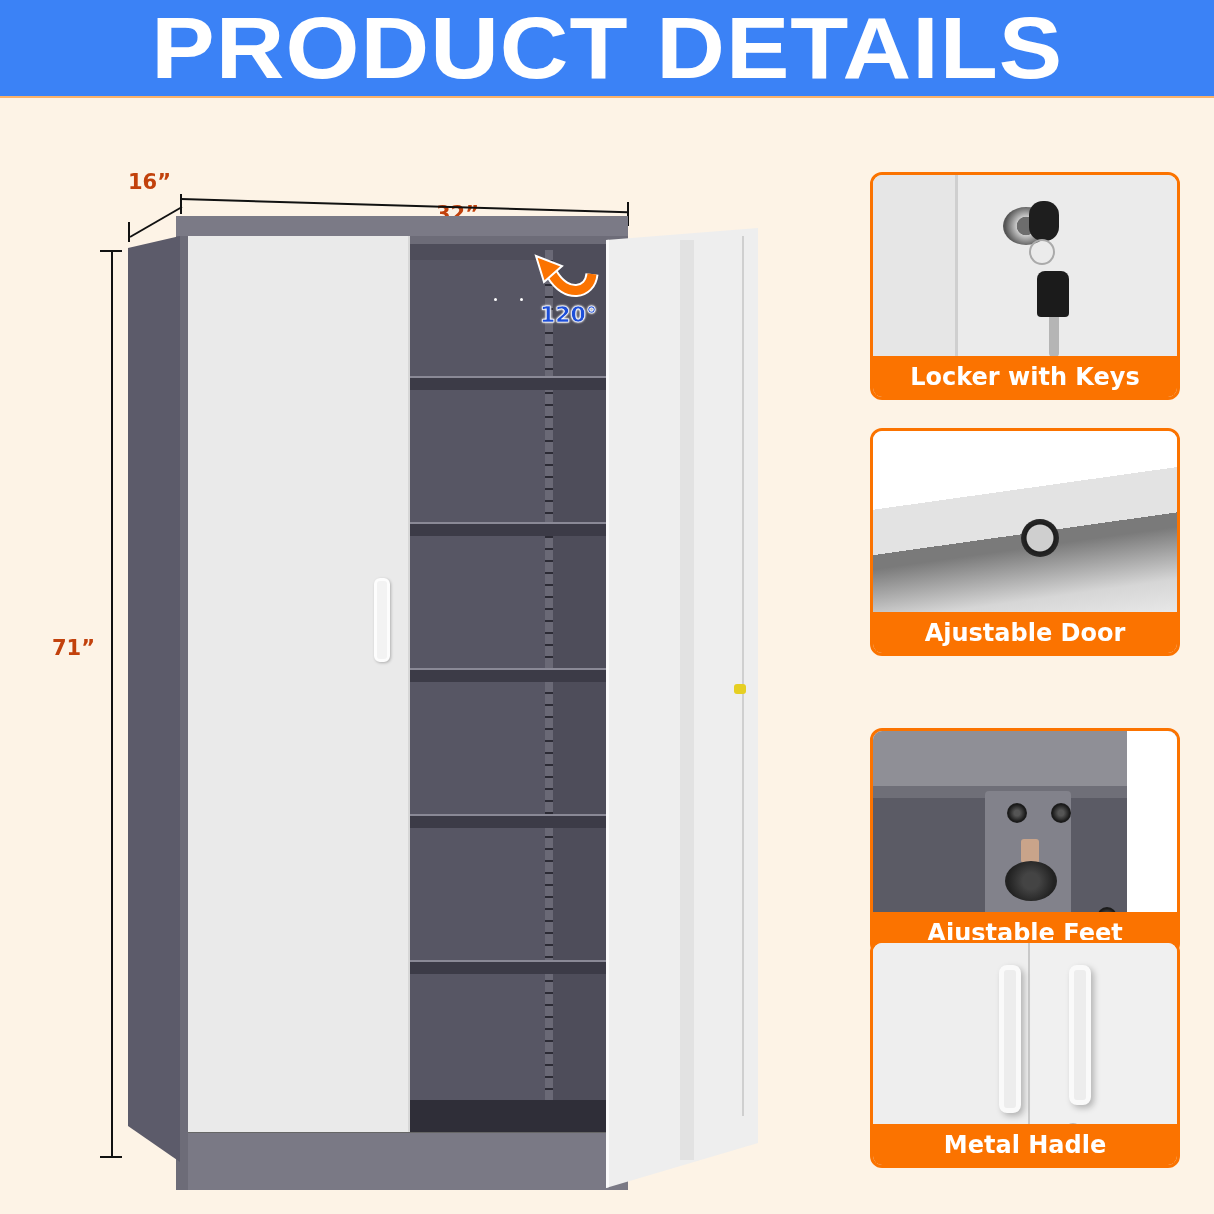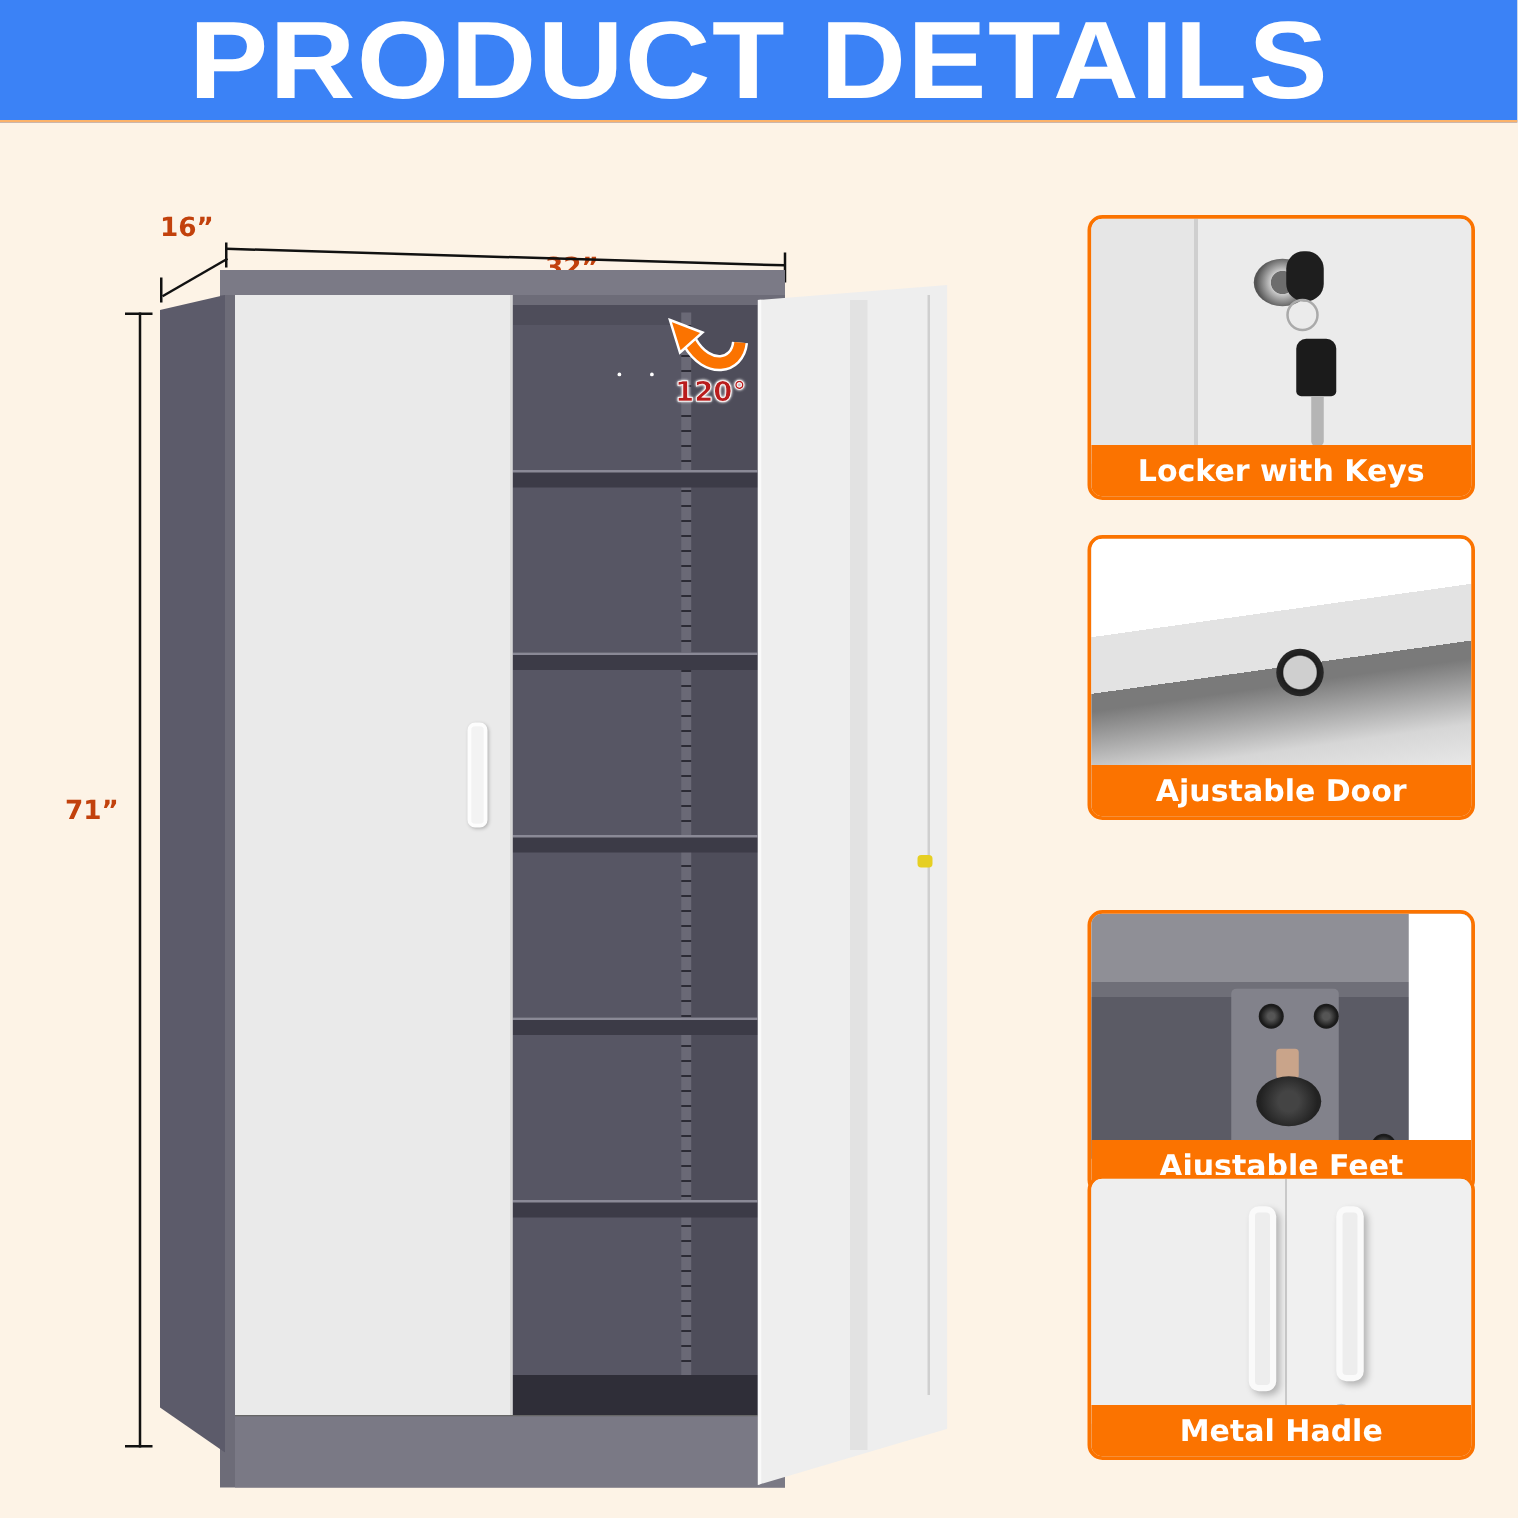--- a/index.html
+++ b/index.html
@@ -31,21 +31,21 @@
   .handle-left { position: absolute; left: 374px; top: 578px; width: 16px; height: 84px; border: 3px solid #fdfdfd;
                  border-radius: 6px; box-shadow: 1px 1px 3px rgba(0,0,0,0.25); background: #f3f3f3; }
   .door-right { position: absolute; left: 606px; top: 228px; width: 152px; height: 960px; background: #eeeeee;
                 clip-path: polygon(0 12px, 152px 0, 152px 915px, 0 960px); border-left: 3px solid #fafafa; }
   .door-right-panel { position: absolute; left: 680px; top: 240px; width: 14px; height: 920px; background: #e2e2e2; }
   .door-rod { position: absolute; left: 742px; top: 236px; width: 2px; height: 880px; background: #cfcfcf; }
   .latch { position: absolute; left: 734px; top: 684px; width: 12px; height: 10px; background: #e6cf22; border-radius: 3px; }
   .dots { position: absolute; top: 298px; width: 3px; height: 3px; background: #fff; border-radius: 50%; }
 
   .angle-arrow { position: absolute; left: 532px; top: 252px; width: 70px; height: 60px; }
-  .angle-label { position: absolute; left: 540px; top: 302px; color: #b91c1c; font-weight: 700; font-size: 22px;
+  .angle-label { position: absolute; left: 540px; top: 302px; color: #1d4ed8; font-weight: 700; font-size: 22px;
                  font-family: "DejaVu Sans", sans-serif; -webkit-text-stroke: 0.6px #fff;
                  text-shadow: 0 0 2px #fff, 0 0 2px #fff, 0 0 3px #fff; }
 
   
   .card { position: absolute; left: 870px; width: 310px; height: 228px; border: 3px solid #fb7300; border-radius: 12px;
           overflow: hidden; background: #e9e9e9; }
   .card-img { position: absolute; left: 0; top: 0; width: 100%; height: 196px; }
   .card-label { position: absolute; left: 0; bottom: 0; width: 100%; height: 41px; background: #fb7300;
                 color: #fff; font-weight: 700; font-size: 24px; display: flex; align-items: center; justify-content: center;
                 font-family: "DejaVu Sans", sans-serif; }

